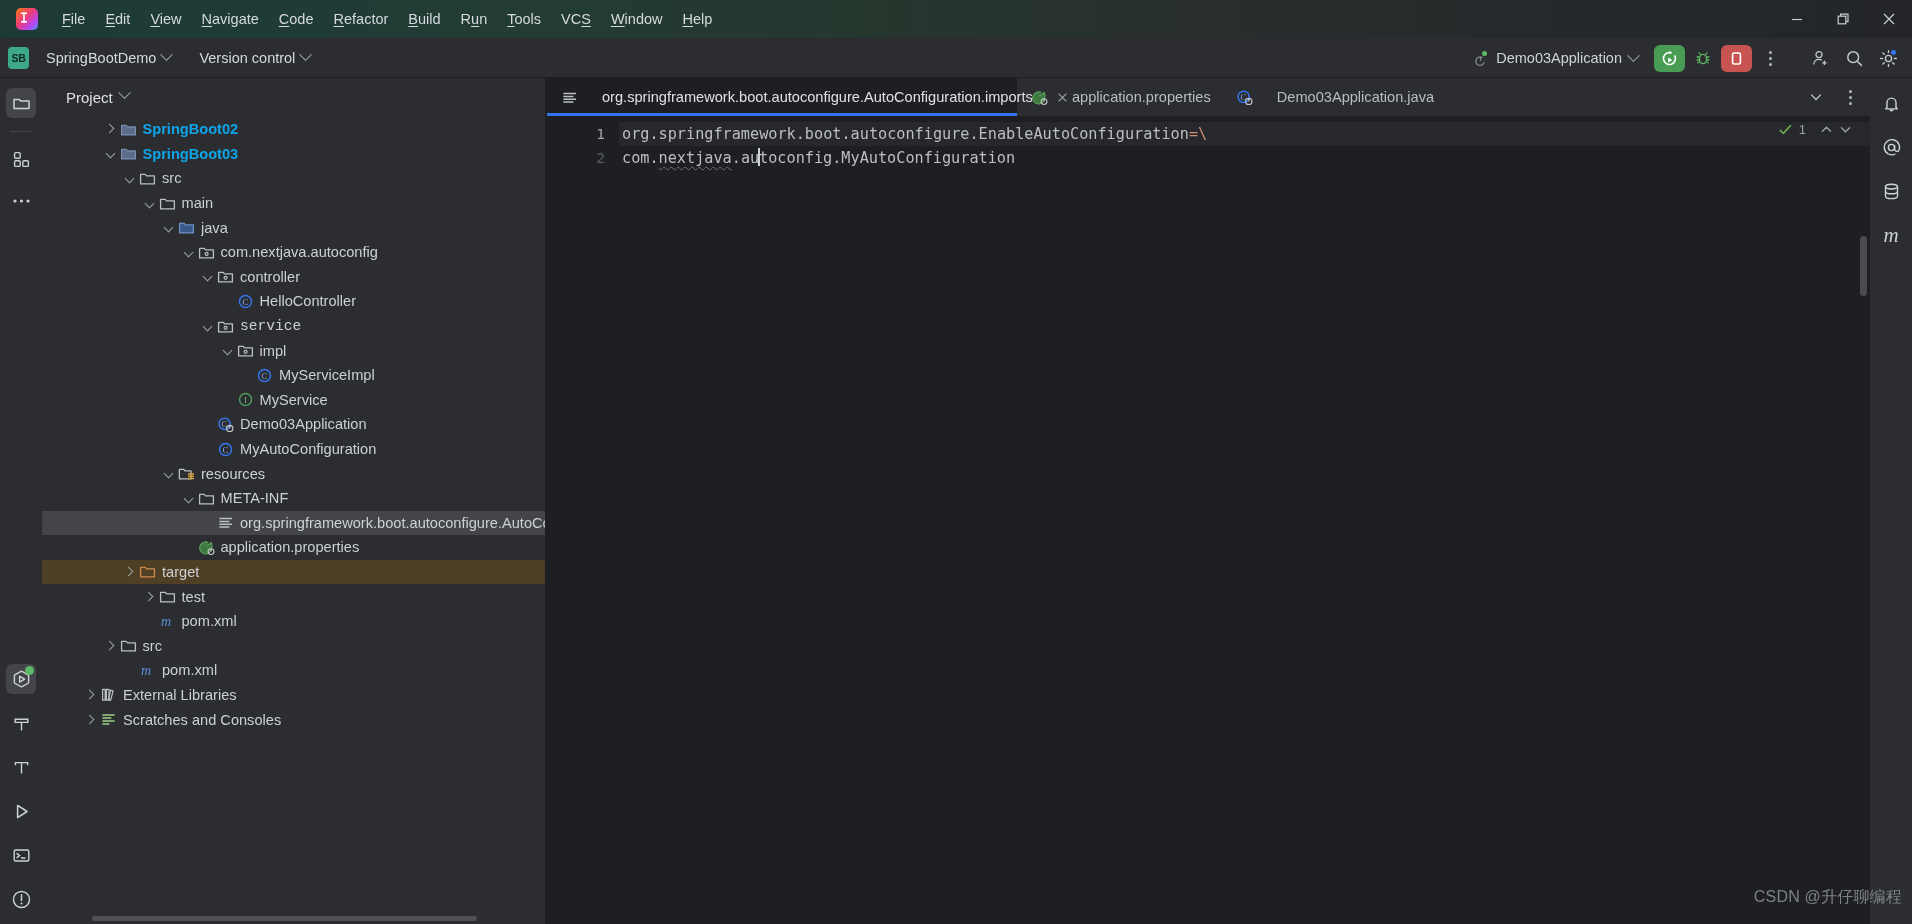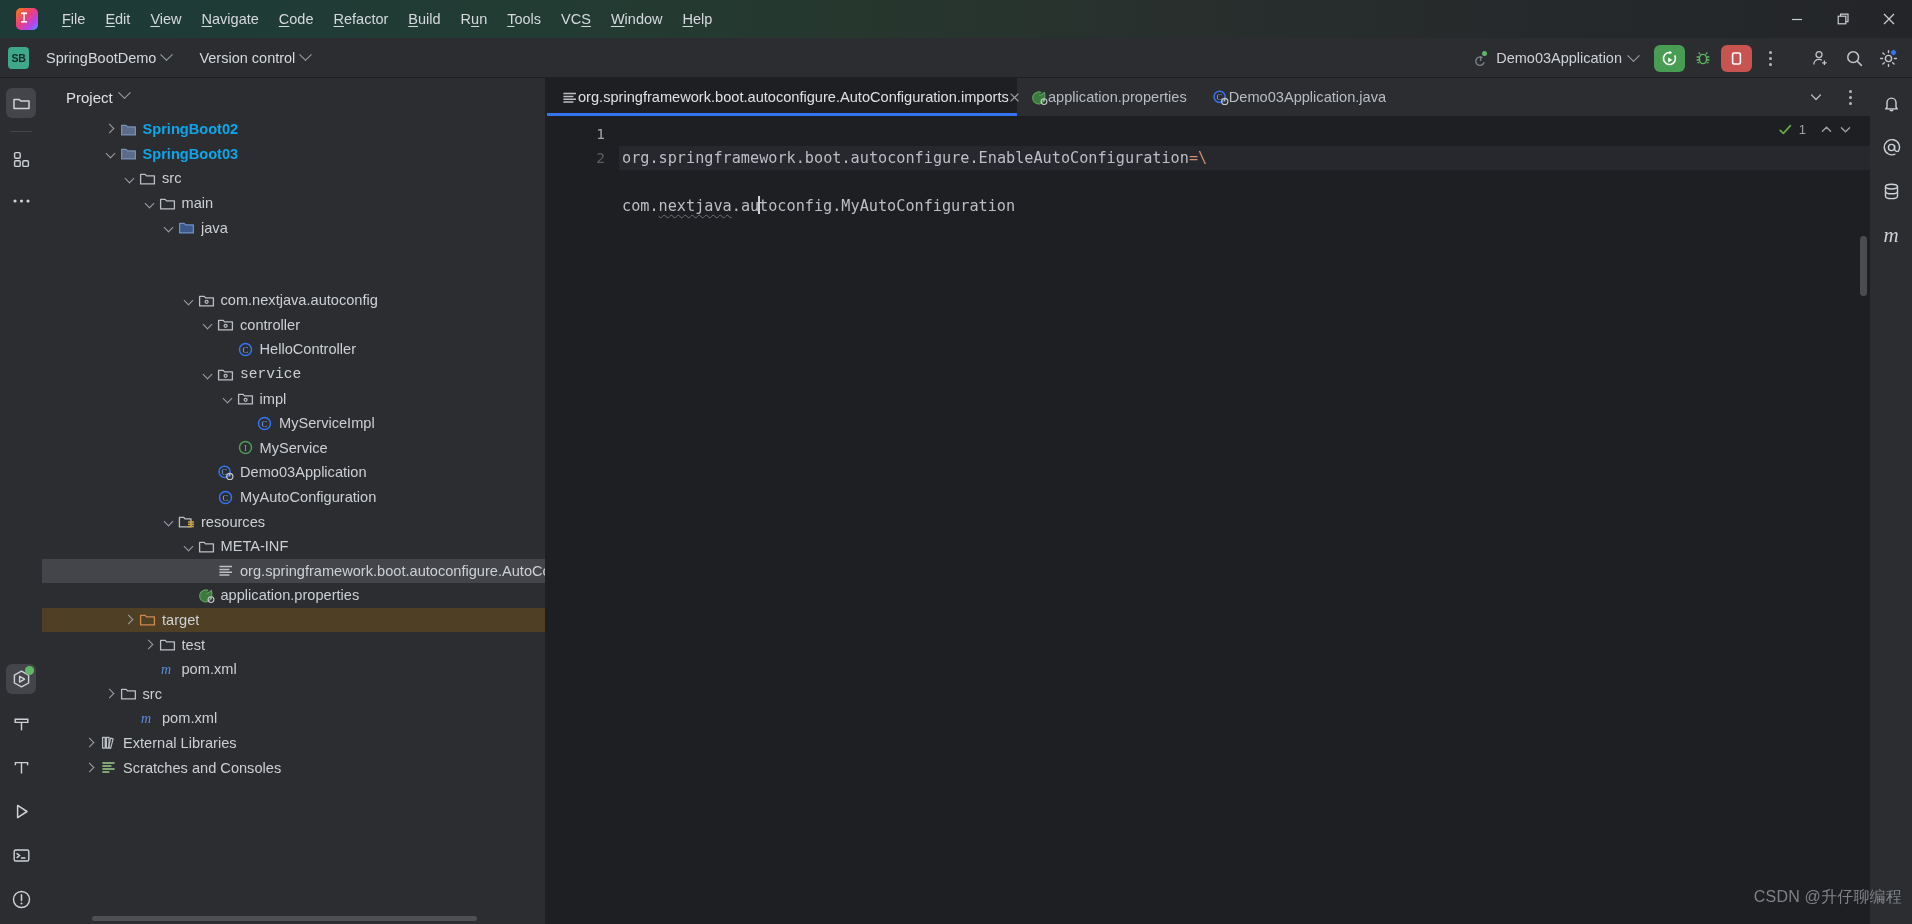--- a/index.html
+++ b/index.html
@@ -85,34 +85,34 @@
   .arrow.right::after { transform:rotate(-45deg); left:2px; top:3px; }
   .ico { width:17px; height:17px; flex:0 0 17px; margin-right:6px; display:flex; align-items:center; justify-content:center; }
   .lbl { overflow:hidden; }
   .lbl.bold { font-weight:bold; color:#0ea5e9; }
   .hscroll { position:absolute; left:50px; bottom:3px; width:385px; height:5px; border-radius:3px; background:#4e5053; }
   .splitter { width:2px; flex:0 0 2px; background:#1e1f22; }
 
   
   .editor { flex:1 1 auto; display:flex; flex-direction:column; min-width:0; background:#1e1f22; }
   .tabs { height:38px; flex:0 0 38px; background:#2b2d30; display:flex; align-items:stretch; position:relative; }
-  .tab { display:flex; align-items:center; gap:0; padding:0 11px 0 14px; font-size:14.6px;
+  .tab { display:flex; align-items:center; gap:24px; padding:0 11px 0 14px; font-size:14.6px;
          color:#b9bdc3; position:relative; max-width:470px; }
   .tab.active { background:#1e1f22; color:#dfe1e5; }
   .tab.active::after { content:""; position:absolute; left:0; right:0; bottom:0; height:3px; background:#3574f0; }
   .tab .x { width:15px; height:15px; display:flex; align-items:center; justify-content:center; color:#9ba0a5; font-size:14px; }
   .tabs-right { position:absolute; right:4px; top:0; height:38px; display:flex; align-items:center; gap:2px; }
   .code { flex:1 1 auto; display:flex; position:relative; overflow:hidden; }
   .gutter { width:72px; flex:0 0 72px; background:#1e1f22; padding-top:6px; }
   .gline { height:24px; line-height:24px; text-align:right; padding-right:14px;
            font-family:"DejaVu Sans Mono", monospace; font-size:14.5px; color:#5a5d63; }
   .gline.cur { color:#a1a4aa; }
   .codearea { flex:1 1 auto; padding-top:6px; position:relative; min-width:0; }
   .cline { height:24px; line-height:24px; font-family:"DejaVu Sans Mono", monospace;
-           font-size:15.2px; color:#bcbec4; white-space:pre; padding-left:3px; position:relative;margin-top:24px; }
+           font-size:15.2px; color:#bcbec4; white-space:pre; padding-left:3px; position:relative; }
   .cline.cur { background:#26282e; }
   .op { color:#cf8e6d; }
   .squig { text-decoration:underline; text-decoration-style:wavy; text-decoration-color:#6b6f76;
            text-decoration-thickness:1px; text-underline-offset:3px;text-align:center; }
   .caret { display:inline-block; width:1.5px; height:18px; background:#cfd2d6;
            vertical-align:-3px; margin:0 -0.8px; }
   .inspect { position:absolute; right:18px; top:6px; display:flex; align-items:center; gap:6px; font-size:13px; color:#9ba0a5; }
   .scroll-v { position:absolute; right:3px; top:120px; width:7px; height:60px; border-radius:4px; background:#4a4c50; }
 
   
@@ -353,21 +353,21 @@
           </div>
           <div class="row" style="padding-left: 120px;">
             <span class="arrow down"></span>
             <span class="ico">
               <svg width="17" height="17" viewBox="0 0 17 17">
                 <path d="M1.6 4.4 h4.6 l1.3 1.5 H15.4 v8 H1.6 Z" fill="#3b5a8c" stroke="#6f90c4" stroke-width="1.2" stroke-linejoin="round"></path>
               </svg>
             </span>
             <span class="lbl">java</span>
           </div>
-          <div class="row" style="padding-left: 139.5px; margin-top: 48px;">
+          <div class="row" style="padding-left: 139.5px;">
             <span class="arrow down"></span>
             <span class="ico">
               <svg width="17" height="17" viewBox="0 0 17 17">
                 <path d="M1.6 4.4 h4.6 l1.3 1.5 H15.4 v8 H1.6 Z" fill="none" stroke="#bcbfc4" stroke-width="1.3" stroke-linejoin="round"></path>
                 <circle cx="8.6" cy="9.8" r="1.5" fill="none" stroke="#bcbfc4" stroke-width="1.2"></circle>
               </svg>
             </span>
             <span class="lbl">com.nextjava.autoconfig</span>
           </div>
           <div class="row" style="padding-left: 159px;">

